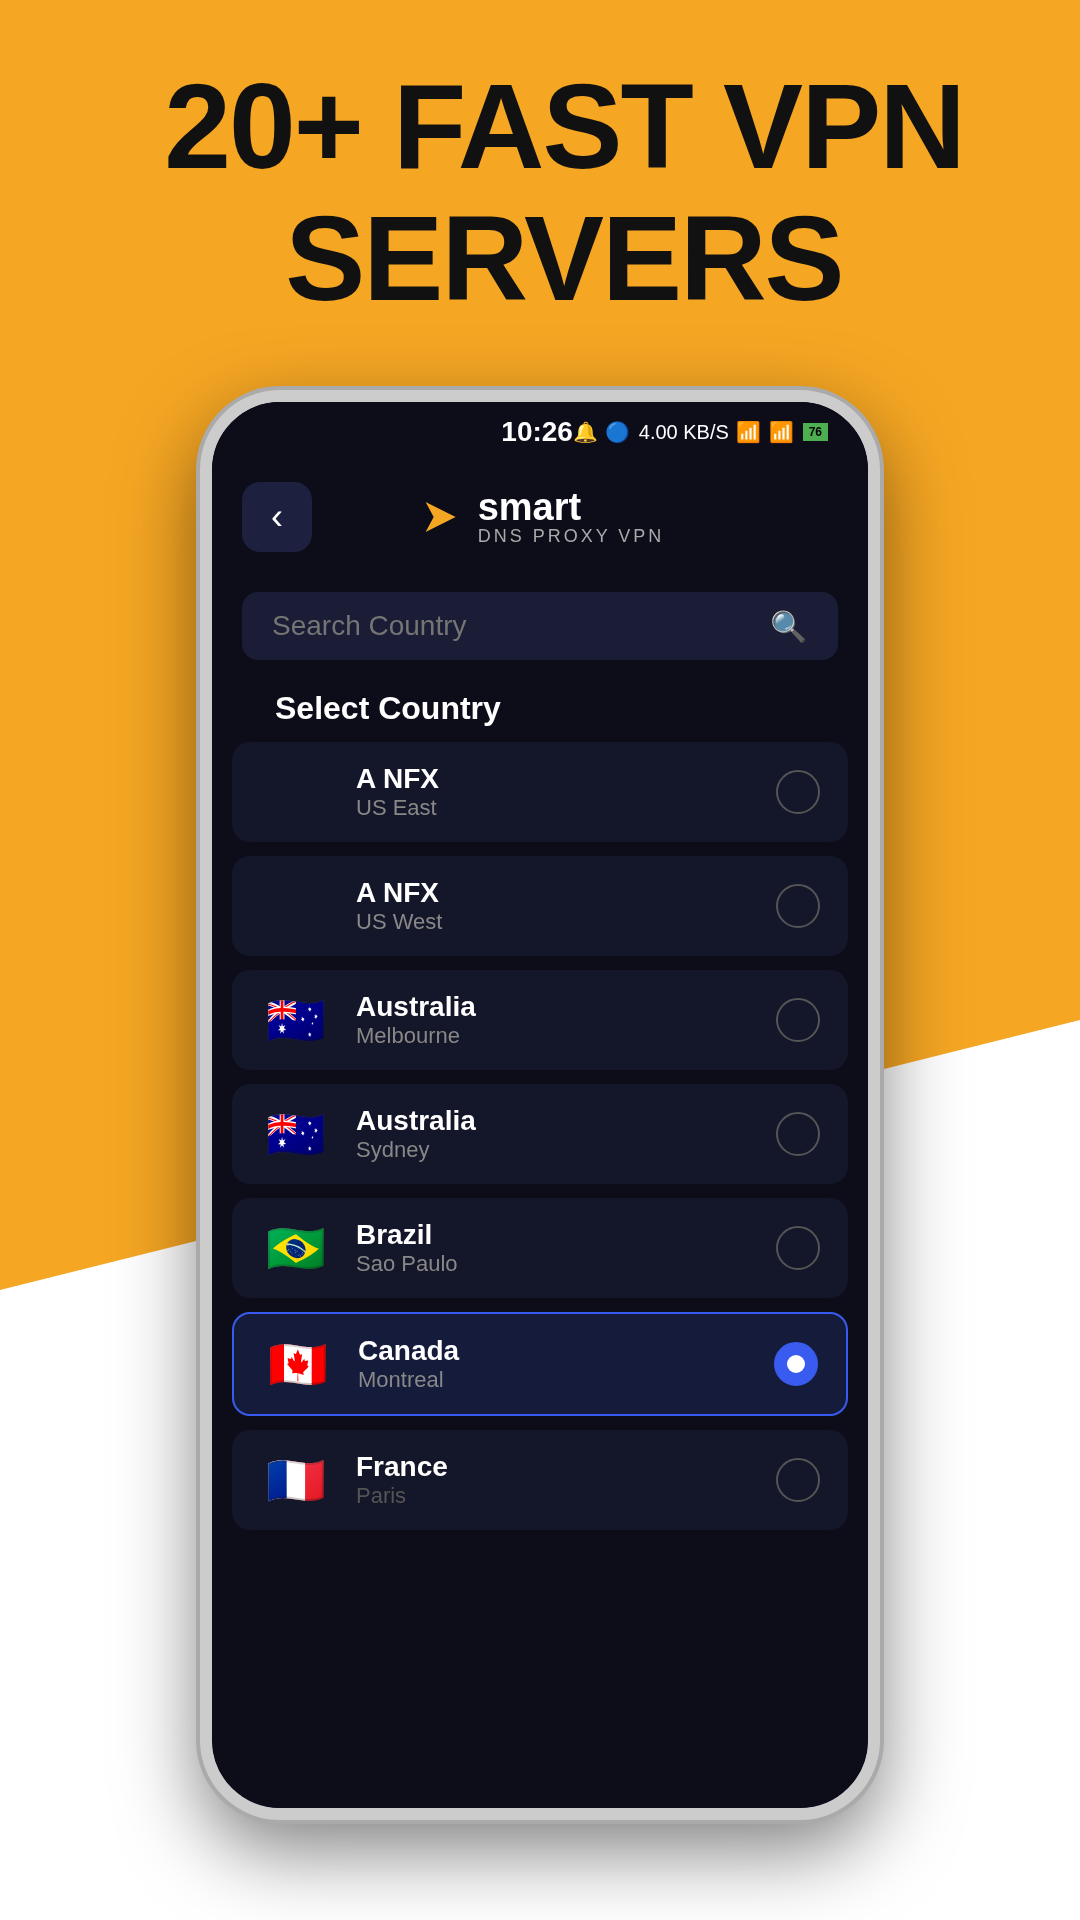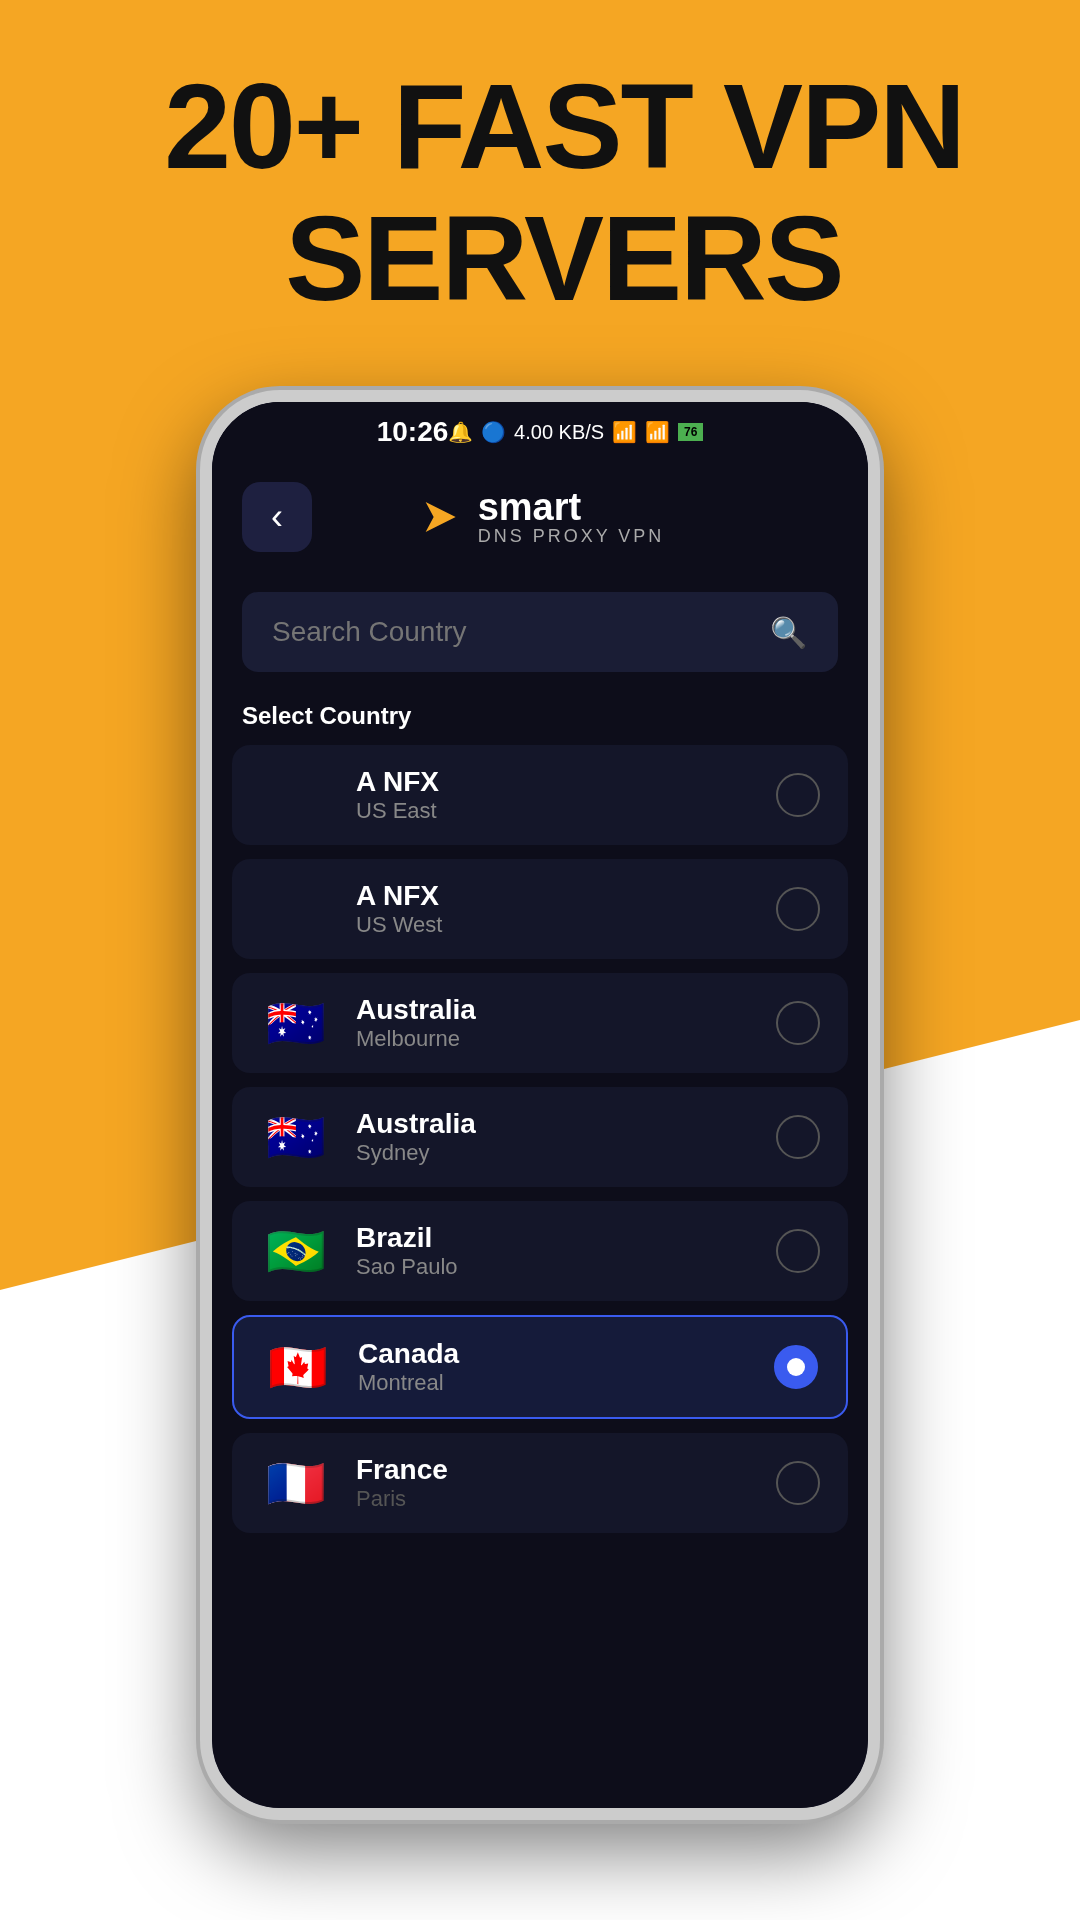--- a/index.html
+++ b/index.html
@@ -93,21 +93,21 @@
       display: flex;
       flex-direction: column;
     }
 
     
     .status-bar {
       height: 60px;
       background: #0d0d1a;
       display: flex;
       align-items: center;
-      justify-content: center;
+      justify-content: flex-end;
       padding: 0 40px;
       flex-shrink: 0;
     }
     .status-time {
       color: #fff;
       font-size: 28px;
       font-weight: 600;
     }
     .status-icons {
       display: flex;
@@ -183,42 +183,43 @@
     .search-container {
       padding: 20px 30px;
       flex-shrink: 0;
     }
     .search-bar {
       background: #1a1d35;
       border-radius: 16px;
       display: flex;
       align-items: center;
       padding: 0 30px;
-      height: 80px;
+      height: 68px;
     }
     .search-input {
       flex: 1;
       background: transparent;
       border: none;
       outline: none;
       color: #888;
       font-size: 28px;
     }
     .search-icon {
       color: #888;
       font-size: 30px;
     }
 
     
     .section-label {
       padding: 10px 30px 15px;
       color: #fff;
-      font-size: 24px;
+      font-size: 32px;
       font-weight: 600;
       flex-shrink: 0;
+      margin-left: 33px;
     }
 
     
     .country-list {
       flex: 1;
       overflow-y: auto;
       padding: 0 20px;
     }
     .country-item {
       background: #141629;

